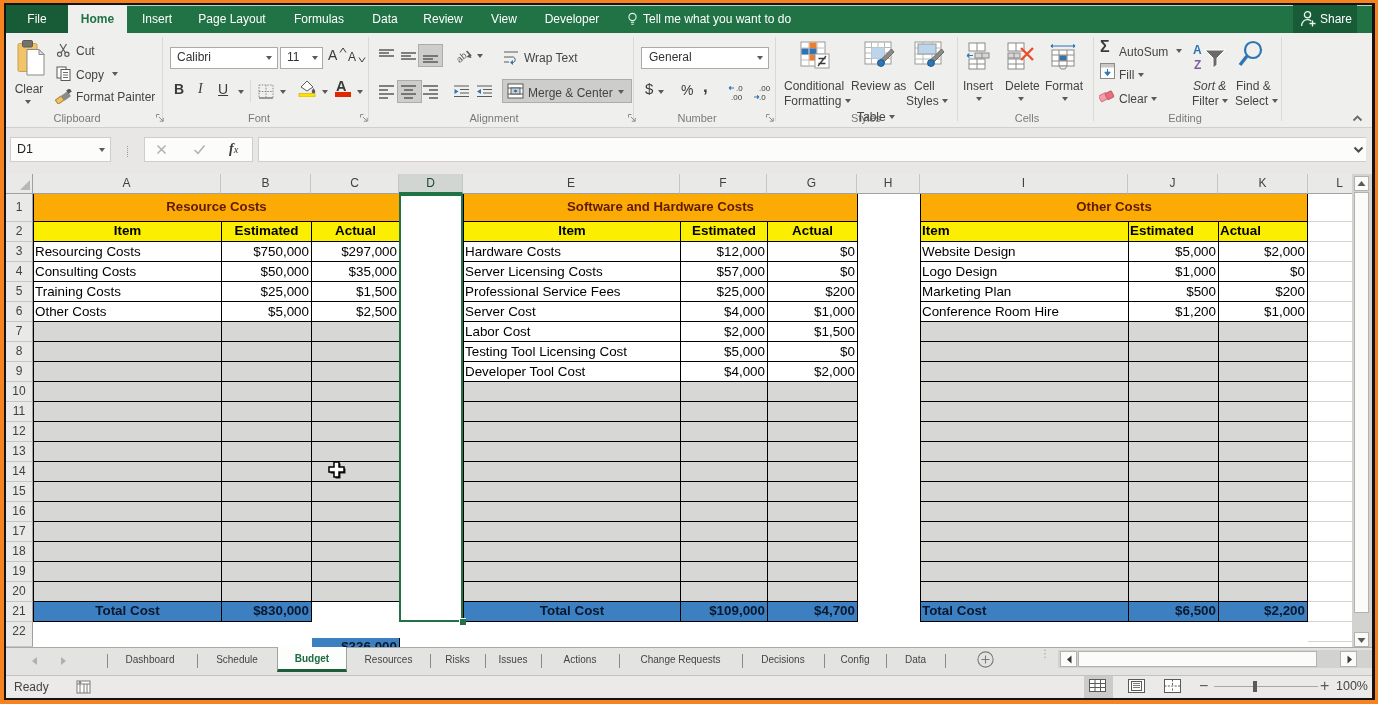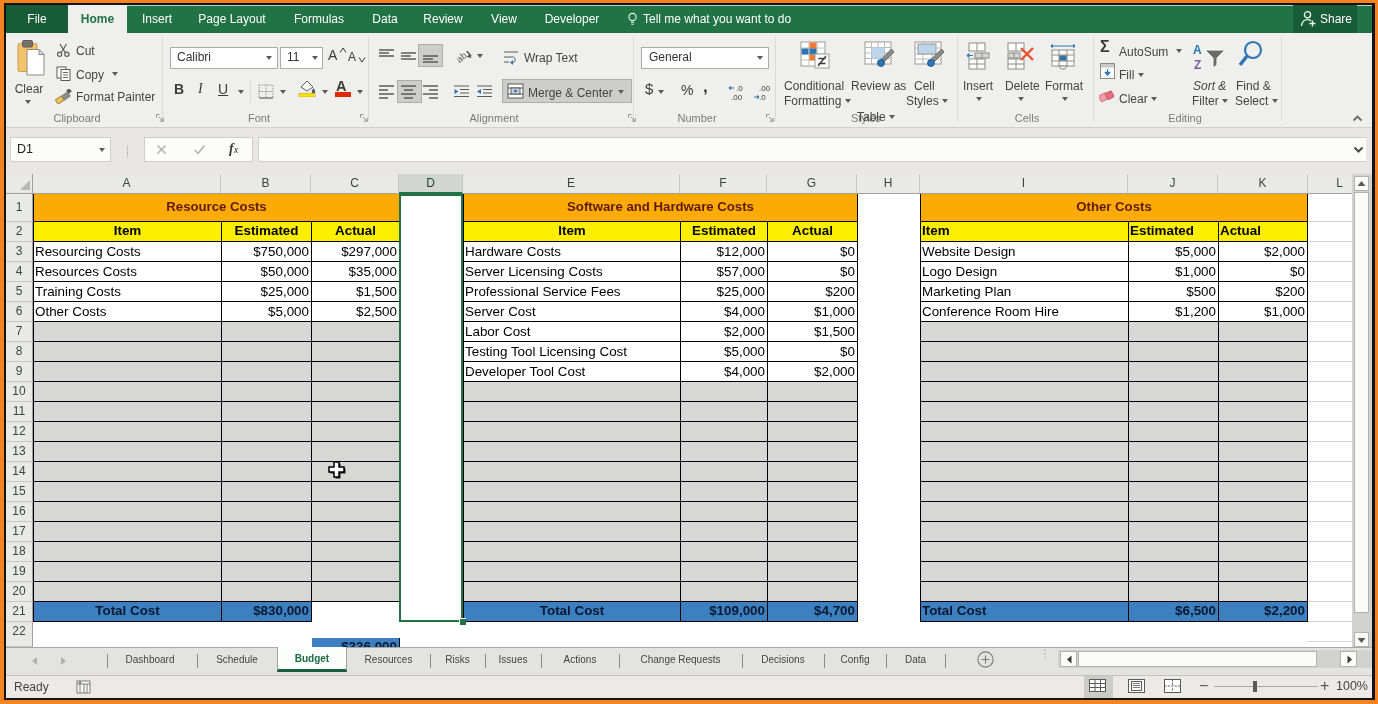--- a/index.html
+++ b/index.html
@@ -456,21 +456,21 @@
 <div class="ab" style="left:1308px;top:601px;width:46px;height:1px;background:#d4d4d2;"></div>
 <div class="ab" style="left:1308px;top:621px;width:46px;height:1px;background:#d4d4d2;"></div>
 <div class="ab" style="left:1308px;top:641px;width:46px;height:1px;background:#d4d4d2;"></div>
 <div class="cell orow ctr" style="left:33px;top:194px;width:367px;height:28px;border:1px solid #000;border-top:none;line-height:26px;">Resource Costs</div>
 <div class="cell yrow ctr" style="left:33px;top:222px;width:189px;height:20px;border-left:1px solid #000;border-right:1px solid #000;border-bottom:1px solid #000;">Item</div>
 <div class="cell yrow ctr" style="left:222px;top:222px;width:90px;height:20px;border-right:1px solid #000;border-bottom:1px solid #000;">Estimated</div>
 <div class="cell yrow ctr" style="left:312px;top:222px;width:88px;height:20px;border-right:1px solid #000;border-bottom:1px solid #000;">Actual</div>
 <div class="cell txt " style="left:33px;top:242px;width:189px;height:20px;border-left:1px solid #000;border-right:1px solid #000;border-bottom:1px solid #000;">Resourcing Costs</div>
 <div class="cell num " style="left:222px;top:242px;width:90px;height:20px;border-right:1px solid #000;border-bottom:1px solid #000;">$750,000</div>
 <div class="cell num " style="left:312px;top:242px;width:88px;height:20px;border-right:1px solid #000;border-bottom:1px solid #000;">$297,000</div>
-<div class="cell txt " style="left:33px;top:262px;width:189px;height:20px;border-left:1px solid #000;border-right:1px solid #000;border-bottom:1px solid #000;">Resources Costs</div>
+<div class="cell txt " style="left:33px;top:262px;width:189px;height:20px;border-left:1px solid #000;border-right:1px solid #000;border-bottom:1px solid #000;">Consulting Costs</div>
 <div class="cell num " style="left:222px;top:262px;width:90px;height:20px;border-right:1px solid #000;border-bottom:1px solid #000;">$50,000</div>
 <div class="cell num " style="left:312px;top:262px;width:88px;height:20px;border-right:1px solid #000;border-bottom:1px solid #000;">$35,000</div>
 <div class="cell txt " style="left:33px;top:282px;width:189px;height:20px;border-left:1px solid #000;border-right:1px solid #000;border-bottom:1px solid #000;">Training Costs</div>
 <div class="cell num " style="left:222px;top:282px;width:90px;height:20px;border-right:1px solid #000;border-bottom:1px solid #000;">$25,000</div>
 <div class="cell num " style="left:312px;top:282px;width:88px;height:20px;border-right:1px solid #000;border-bottom:1px solid #000;">$1,500</div>
 <div class="cell txt " style="left:33px;top:302px;width:189px;height:20px;border-left:1px solid #000;border-right:1px solid #000;border-bottom:1px solid #000;">Other Costs</div>
 <div class="cell num " style="left:222px;top:302px;width:90px;height:20px;border-right:1px solid #000;border-bottom:1px solid #000;">$5,000</div>
 <div class="cell num " style="left:312px;top:302px;width:88px;height:20px;border-right:1px solid #000;border-bottom:1px solid #000;">$2,500</div>
 <div class="cell  grow" style="left:33px;top:322px;width:189px;height:20px;border-left:1px solid #000;border-right:1px solid #000;border-bottom:1px solid #000;"></div>
 <div class="cell  grow" style="left:222px;top:322px;width:90px;height:20px;border-right:1px solid #000;border-bottom:1px solid #000;"></div>

